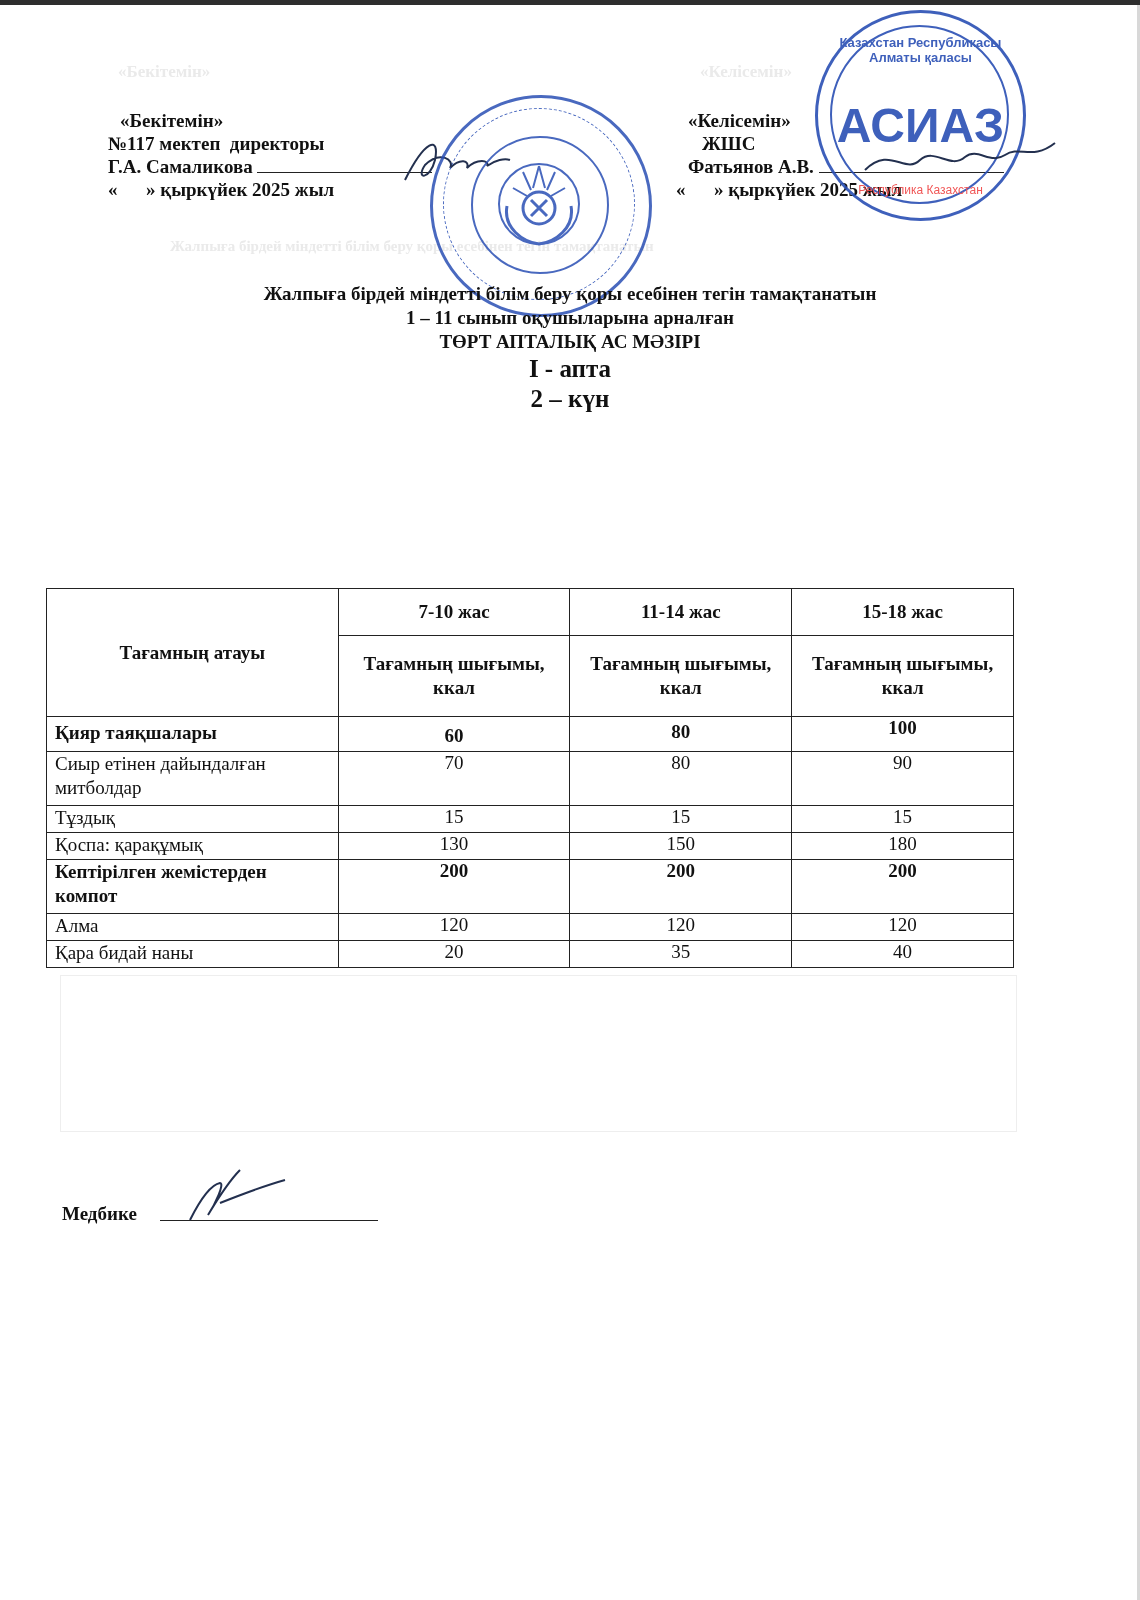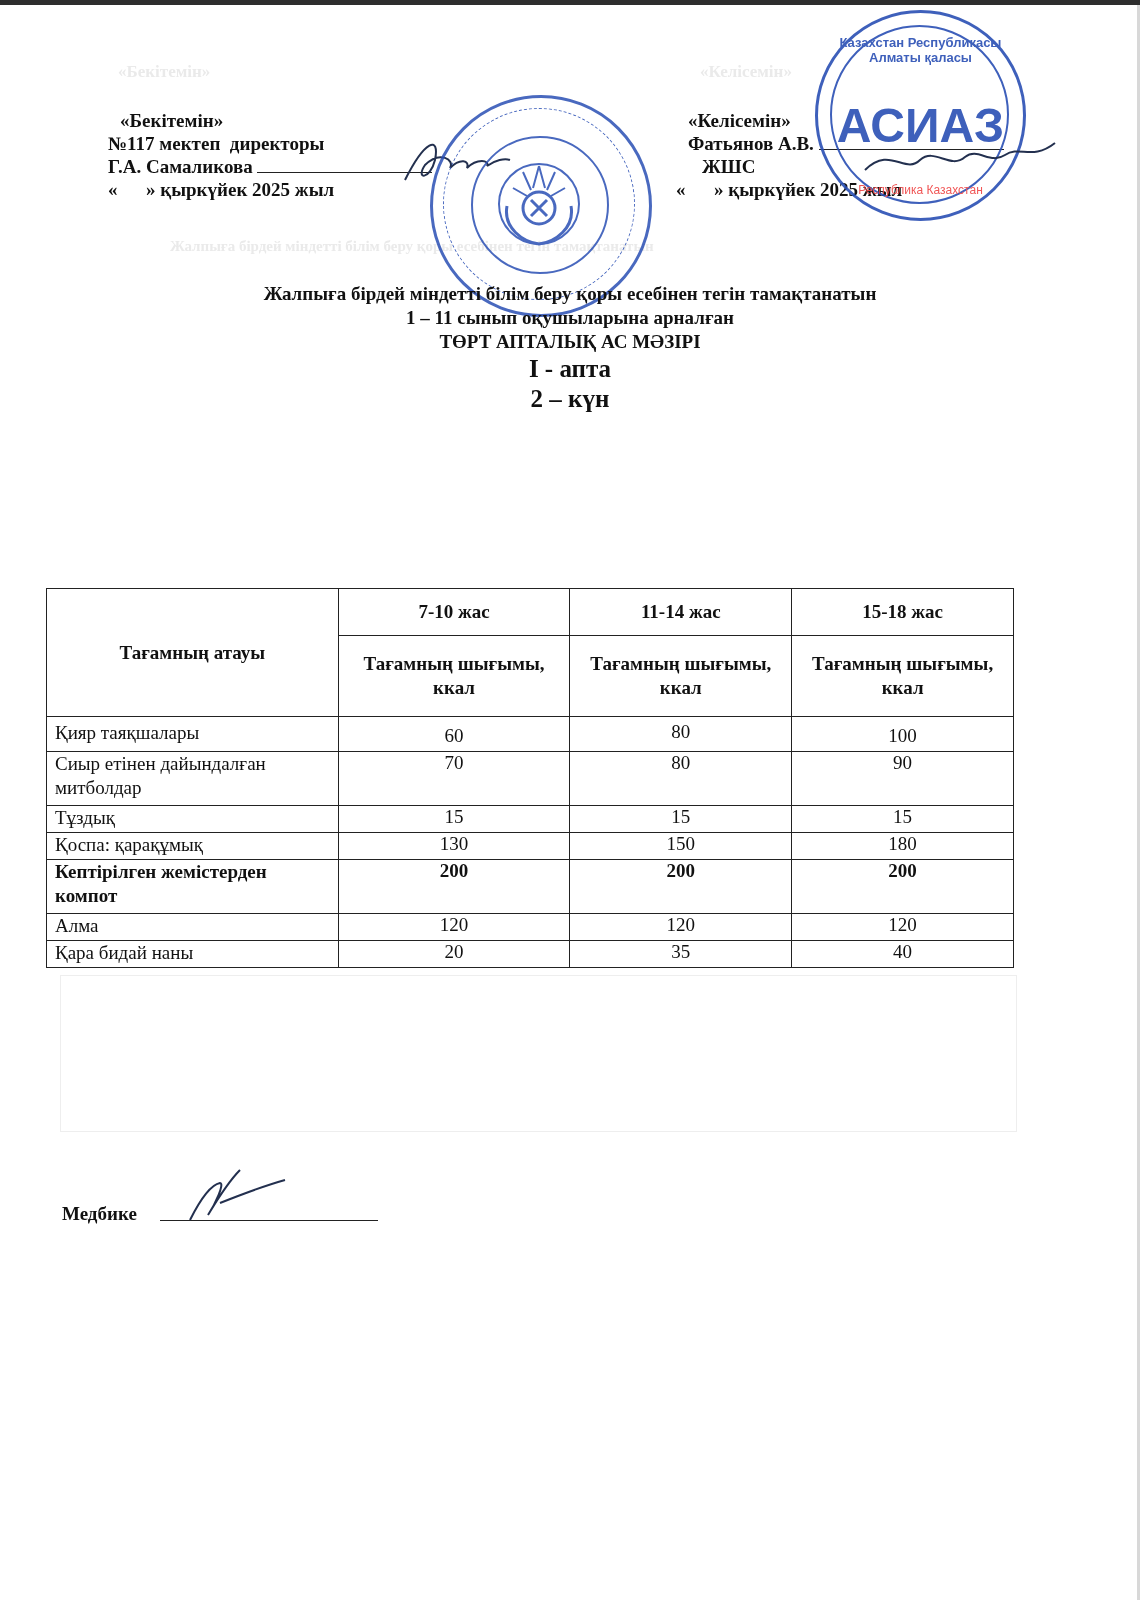--- a/index.html
+++ b/index.html
@@ -49,22 +49,22 @@
 
 <div class="approve">
   <div class="ln" style="padding-left:12px;">«Бекітемін»</div>
   <div class="ln">№117 мектеп  директоры</div>
   <div class="ln"><span>Г.А. Самаликова</span> <span class="sigline" style="width:175px;"></span></div>
   <div class="ln">«      » қыркүйек 2025 жыл</div>
 </div>
 
 <div class="agree">
   <div class="ln" style="padding-left:12px;">«Келісемін»</div>
+  <div class="ln" style="padding-left:26px;">ЖШС</div>
   <div class="ln"><span style="padding-left:12px;">Фатьянов А.В.</span> <span class="sigline" style="width:185px;"></span></div>
-  <div class="ln" style="padding-left:26px;">ЖШС</div>
   <div class="ln">«      » қыркүйек 2025 жыл</div>
 </div>
 
 <svg style="position:absolute;left:395px;top:130px;" width="120" height="60">
   <path d="M10 50 C 30 10, 45 5, 40 30 C 35 50, 20 50, 30 35 C 45 20, 60 30, 55 38 C 65 28, 75 30, 72 38 C 82 28, 95 30, 92 36 C 100 30, 110 28, 115 30" stroke="#23304f" stroke-width="2" fill="none"></path>
 </svg>
 
 <div class="stamp" style="left:430px;top:95px;width:216px;height:216px;border:3px solid #2a4fb4;opacity:0.85;">
   <div class="stamp" style="left:10px;top:10px;width:190px;height:190px;border:1.5px dashed #2a4fb4;"></div>
   <div class="stamp" style="left:38px;top:38px;width:134px;height:134px;border:2px solid #2a4fb4;"></div>
@@ -110,25 +110,25 @@
     <th class="name" rowspan="2">Тағамның атауы</th>
     <th>7-10 жас</th>
     <th>11-14 жас</th>
     <th>15-18 жас</th>
   </tr>
   <tr class="h2row">
     <th>Тағамның шығымы, ккал</th>
     <th>Тағамның шығымы, ккал</th>
     <th>Тағамның шығымы, ккал</th>
   </tr>
-  <tr style="height:35px;">
+  <tr style="height:35px;font-weight:bold;">
     <td class="name" style="padding-top:4px;">Қияр таяқшалары</td>
     <td class="v" style="padding-top:8px;">60</td>
     <td class="v" style="padding-top:4px;">80</td>
-    <td class="v" style="padding-top:8px;">100</td>
+    <td class="v" style="padding-top:0;">100</td>
   </tr>
   <tr style="height:54px;">
     <td class="name">Сиыр етінен дайындалған митболдар</td>
     <td class="v">70</td>
     <td class="v">80</td>
     <td class="v">90</td>
   </tr>
   <tr style="height:27px;">
     <td class="name">Тұздық</td>
     <td class="v">15</td>

